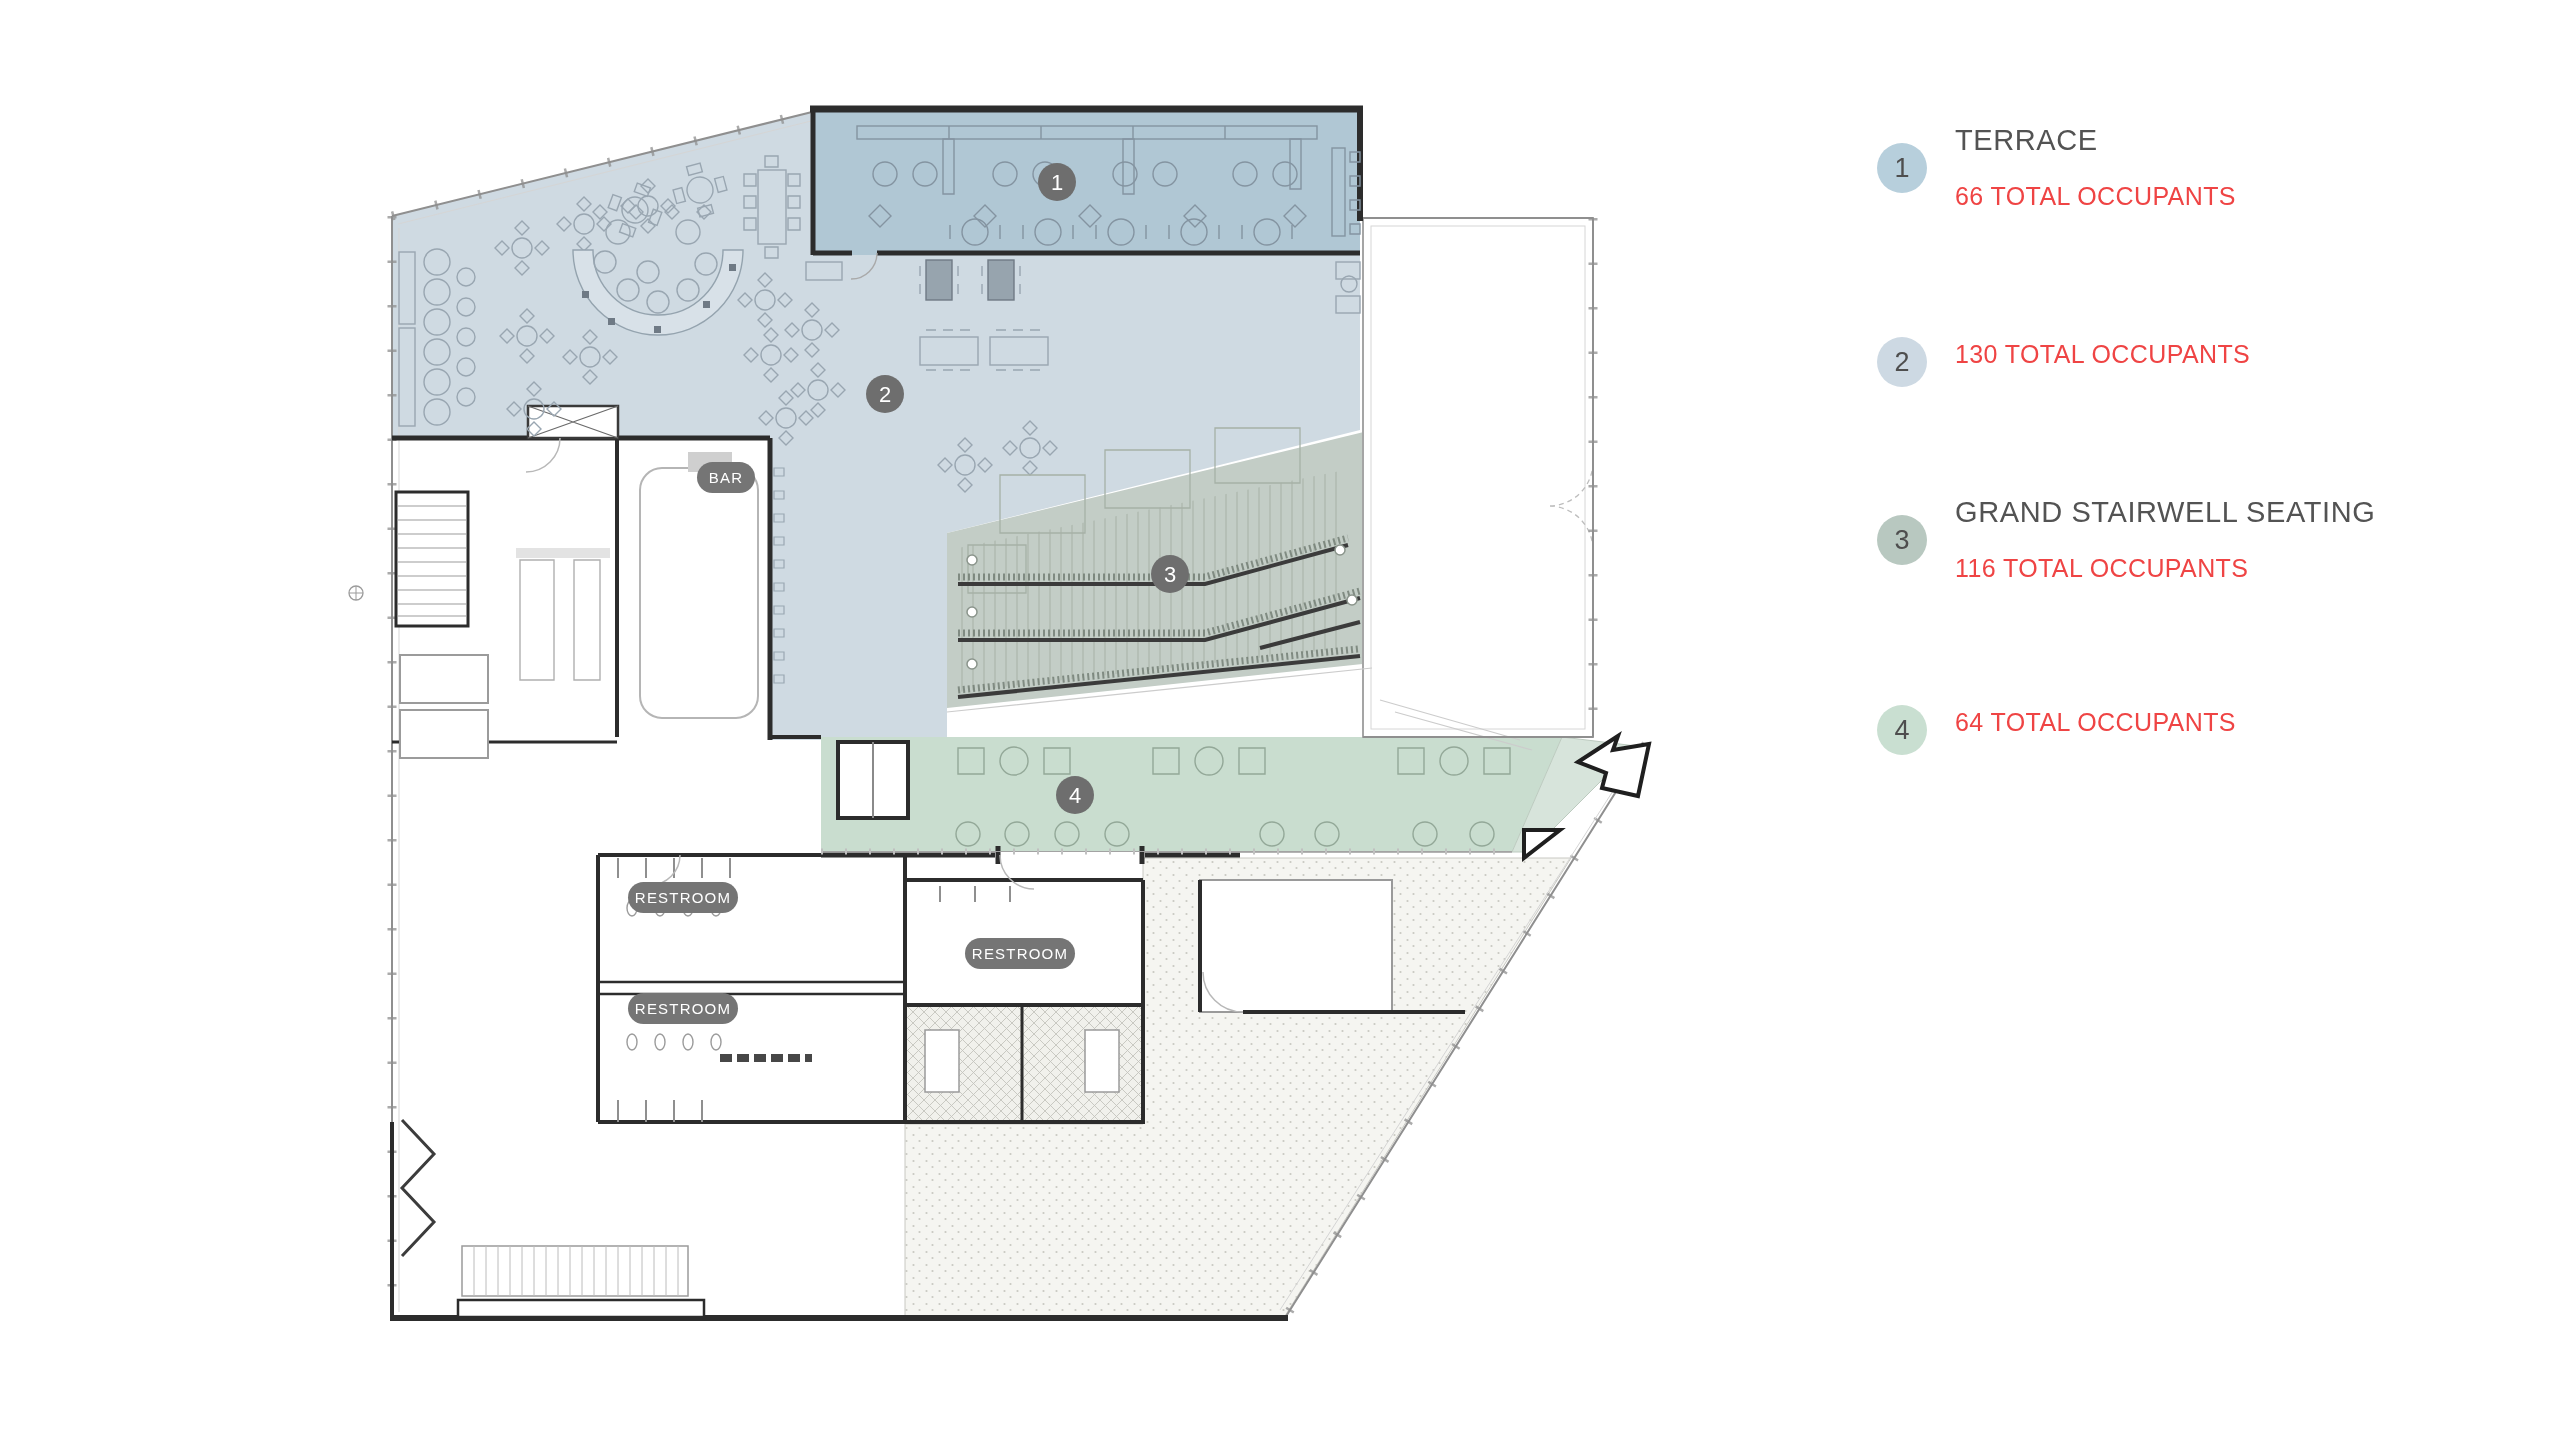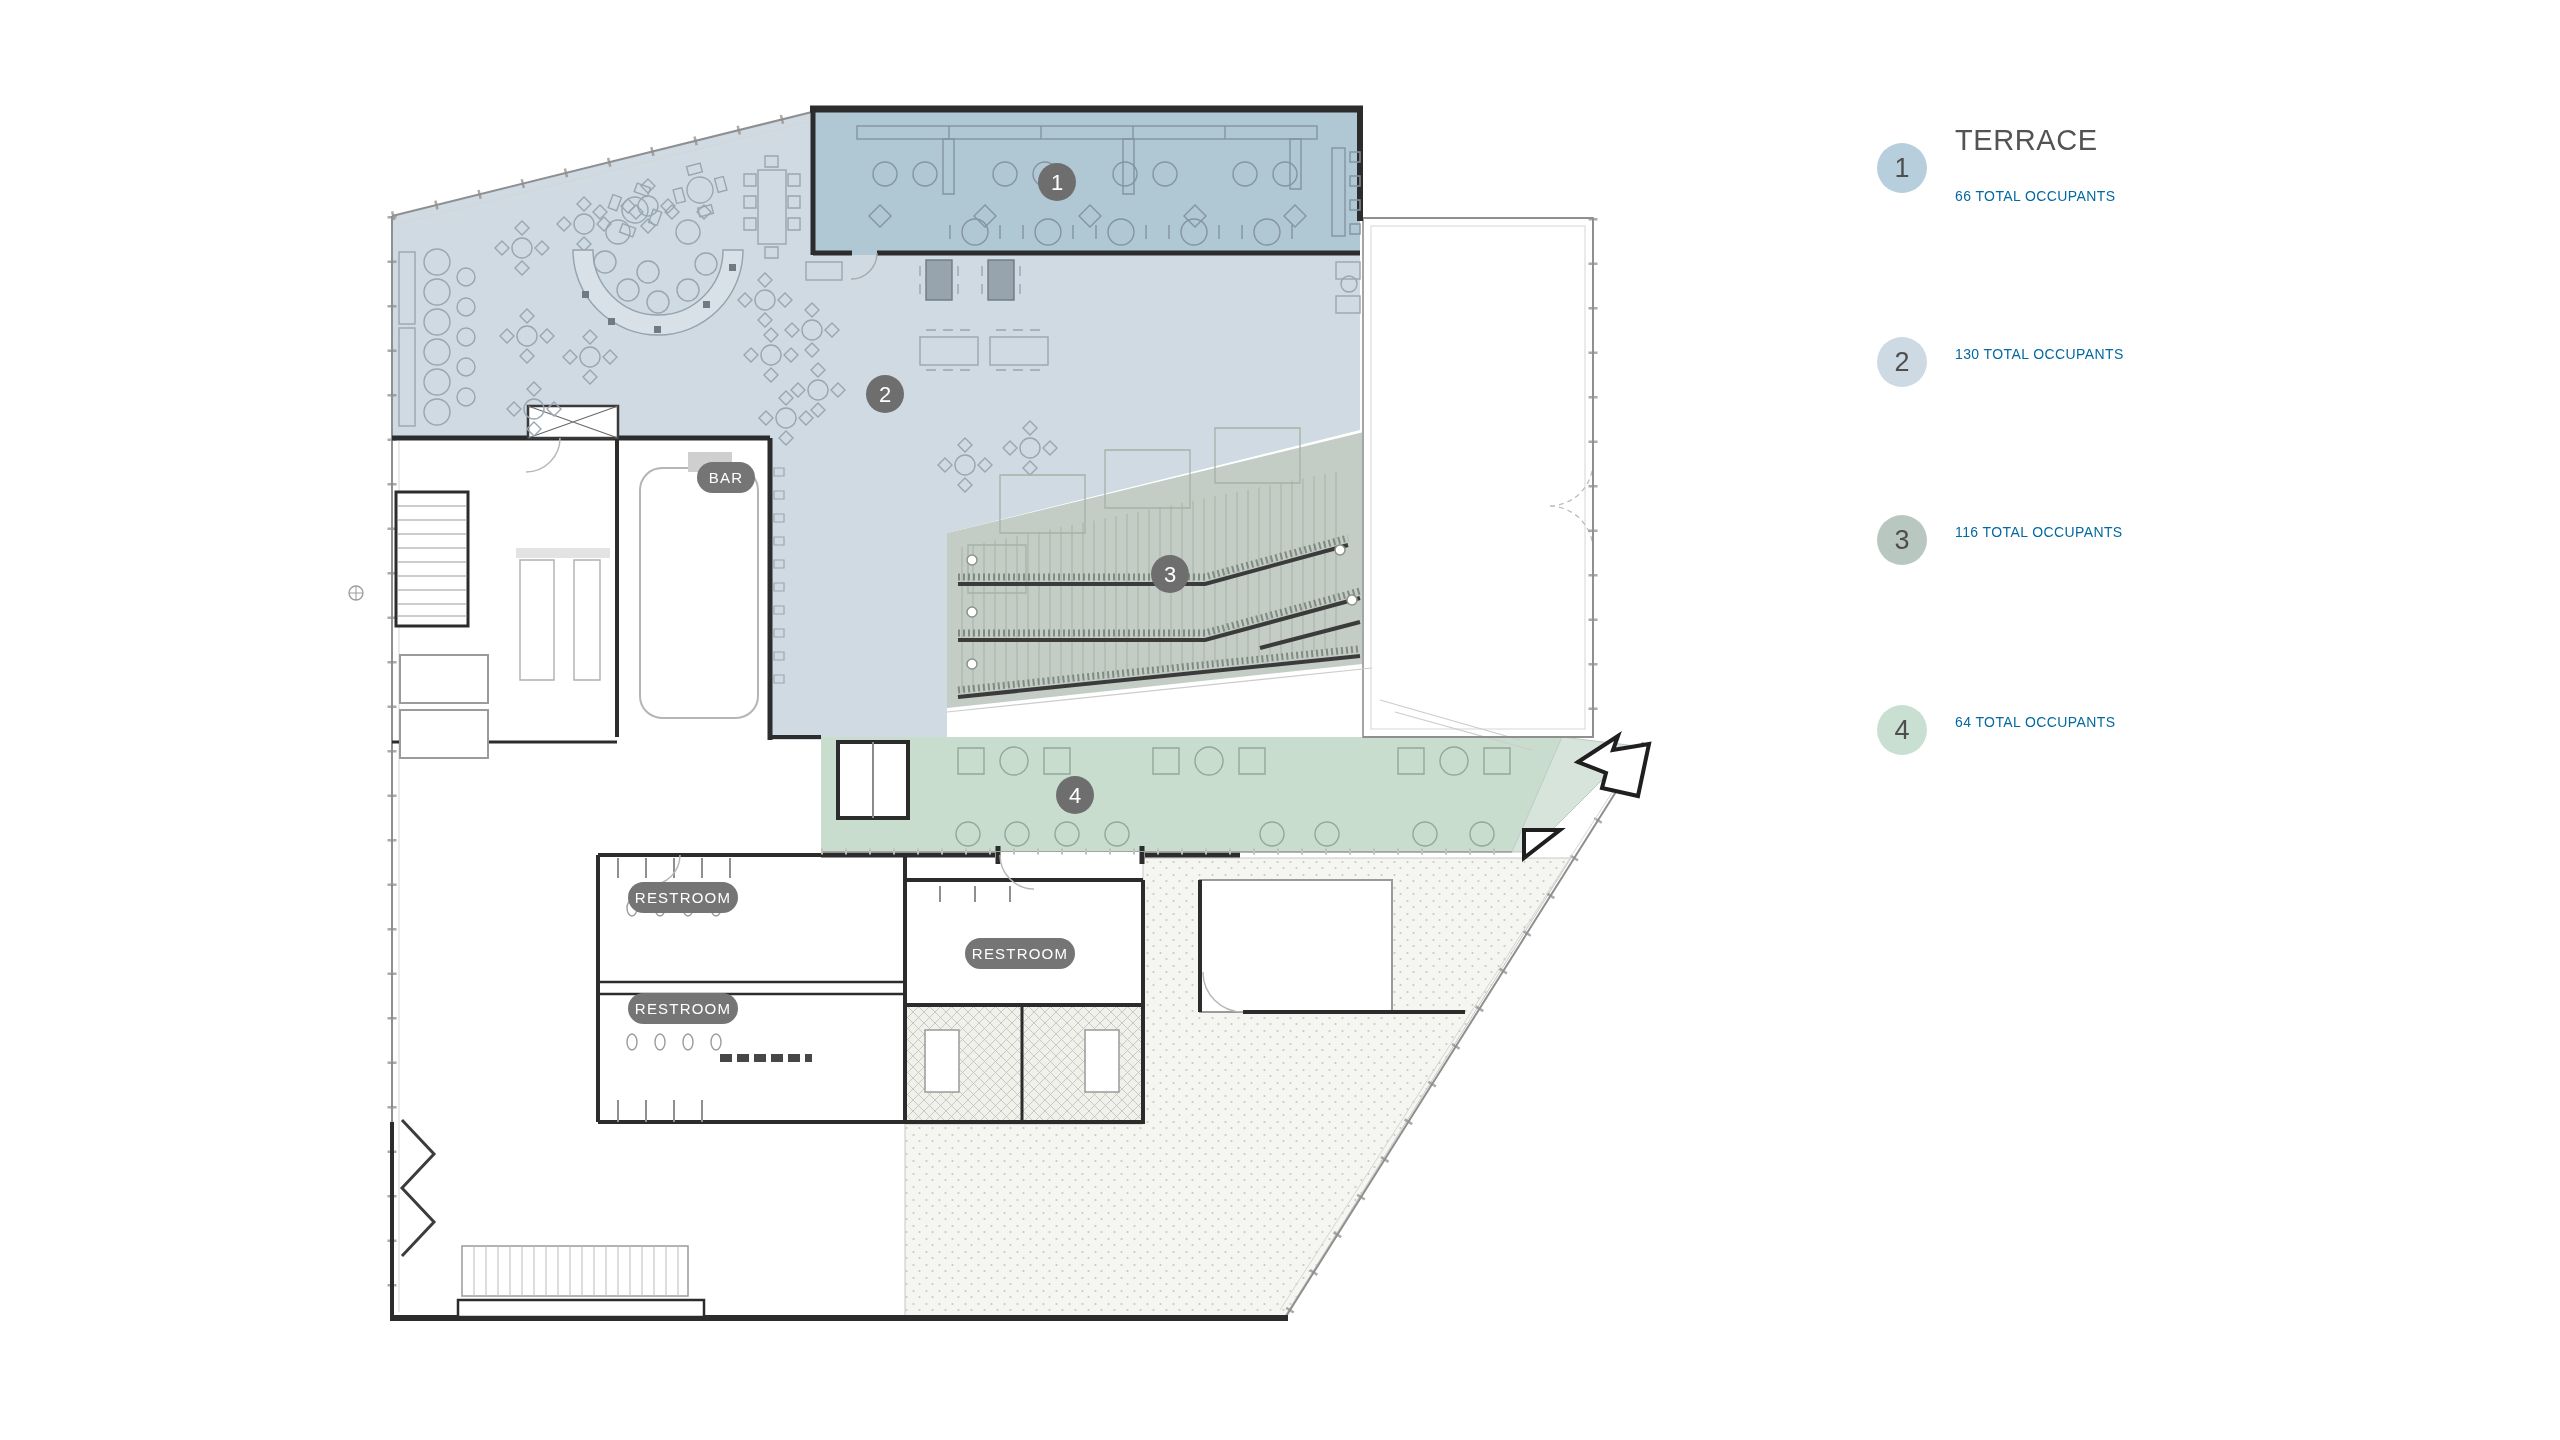--- a/index.html
+++ b/index.html
@@ -6,21 +6,21 @@
   body{width:2560px;height:1440px;position:relative;overflow:hidden;
        font-family:"Liberation Sans", sans-serif;}
   #plan-wrap{position:absolute;inset:0;}
   svg{display:block;}
   
   #legend{position:absolute;left:1877px;top:0;width:660px;height:1440px;}
   .legend-item{position:absolute;left:0;width:660px;padding-left:78px;box-sizing:border-box;}
   .legend-circle{position:absolute;left:0;top:21px;width:50px;height:50px;}
   .legend-circle text{font-size:27px;fill:#4e4e4e;}
   .legend-title{font-size:29px;color:#535353;letter-spacing:.6px;line-height:36px;white-space:nowrap;}
-  .legend-occ{font-size:14px;color:#0369a1;letter-spacing:.4px;margin-top:30px;white-space:nowrap;}
+  .legend-occ{font-size:25px;color:#ef4444;letter-spacing:.4px;margin-top:24px;white-space:nowrap;}
   .badge-num{font-size:22px;fill:#ffffff;}
   .pill-text{font-size:15px;fill:#ffffff;letter-spacing:1.2px;}
   text{font-family:"Liberation Sans", sans-serif;}
 </style>
 </head>
 <body>
 
 <div id="plan-wrap">
 <svg width="2560" height="1440" viewBox="0 0 2560 1440" xmlns="http://www.w3.org/2000/svg">
   <defs>
@@ -341,20 +341,21 @@
       <text x="25" y="34" text-anchor="middle">2</text>
     </svg>
     <div class="legend-occ">130 TOTAL OCCUPANTS</div>
   </div>
 
   <div class="legend-item" style="top:494px">
     <svg class="legend-circle" viewBox="0 0 50 50">
       <circle cx="25" cy="25" r="25" fill="#b8c8c0"></circle>
       <text x="25" y="34" text-anchor="middle">3</text>
     </svg>
+    <div class="legend-title">GRAND STAIRWELL SEATING</div>
     <div class="legend-occ">116 TOTAL OCCUPANTS</div>
   </div>
 
   <div class="legend-item" style="top:684px">
     <svg class="legend-circle" viewBox="0 0 50 50">
       <circle cx="25" cy="25" r="25" fill="#c9dfd1"></circle>
       <text x="25" y="34" text-anchor="middle">4</text>
     </svg>
     <div class="legend-occ">64 TOTAL OCCUPANTS</div>
   </div>

